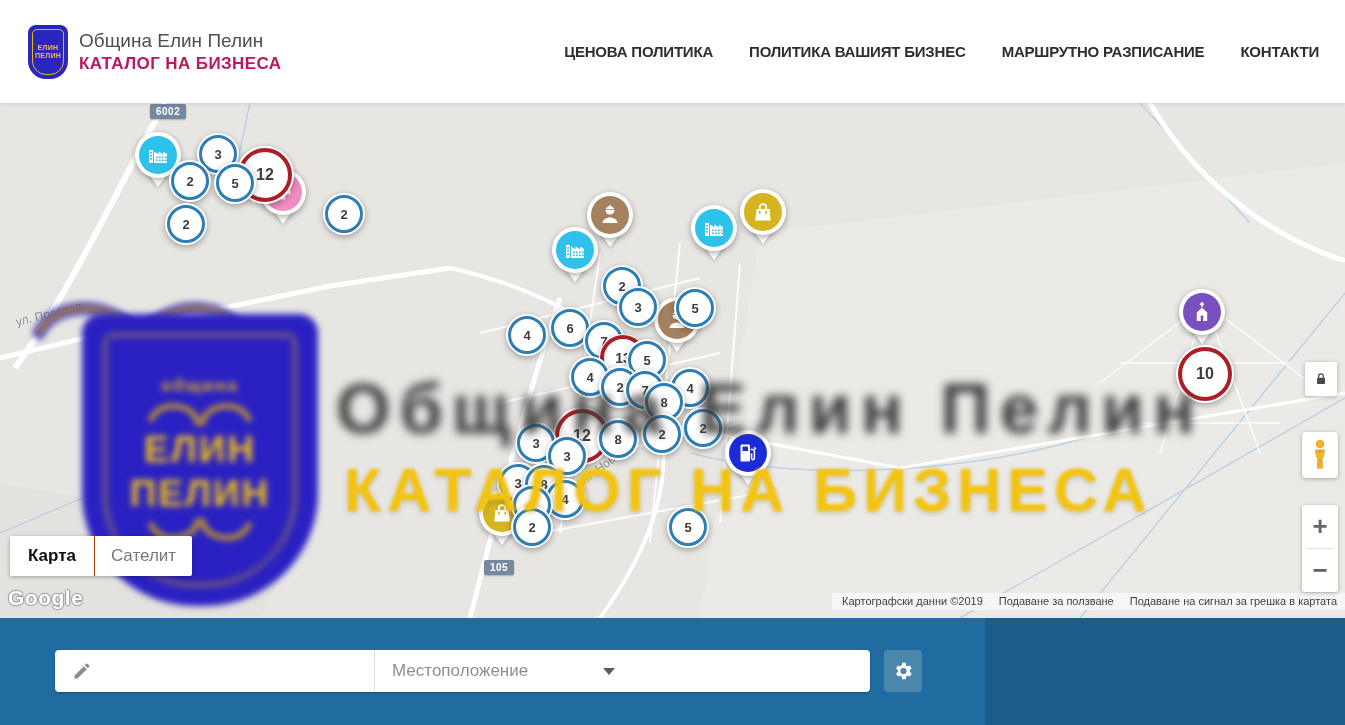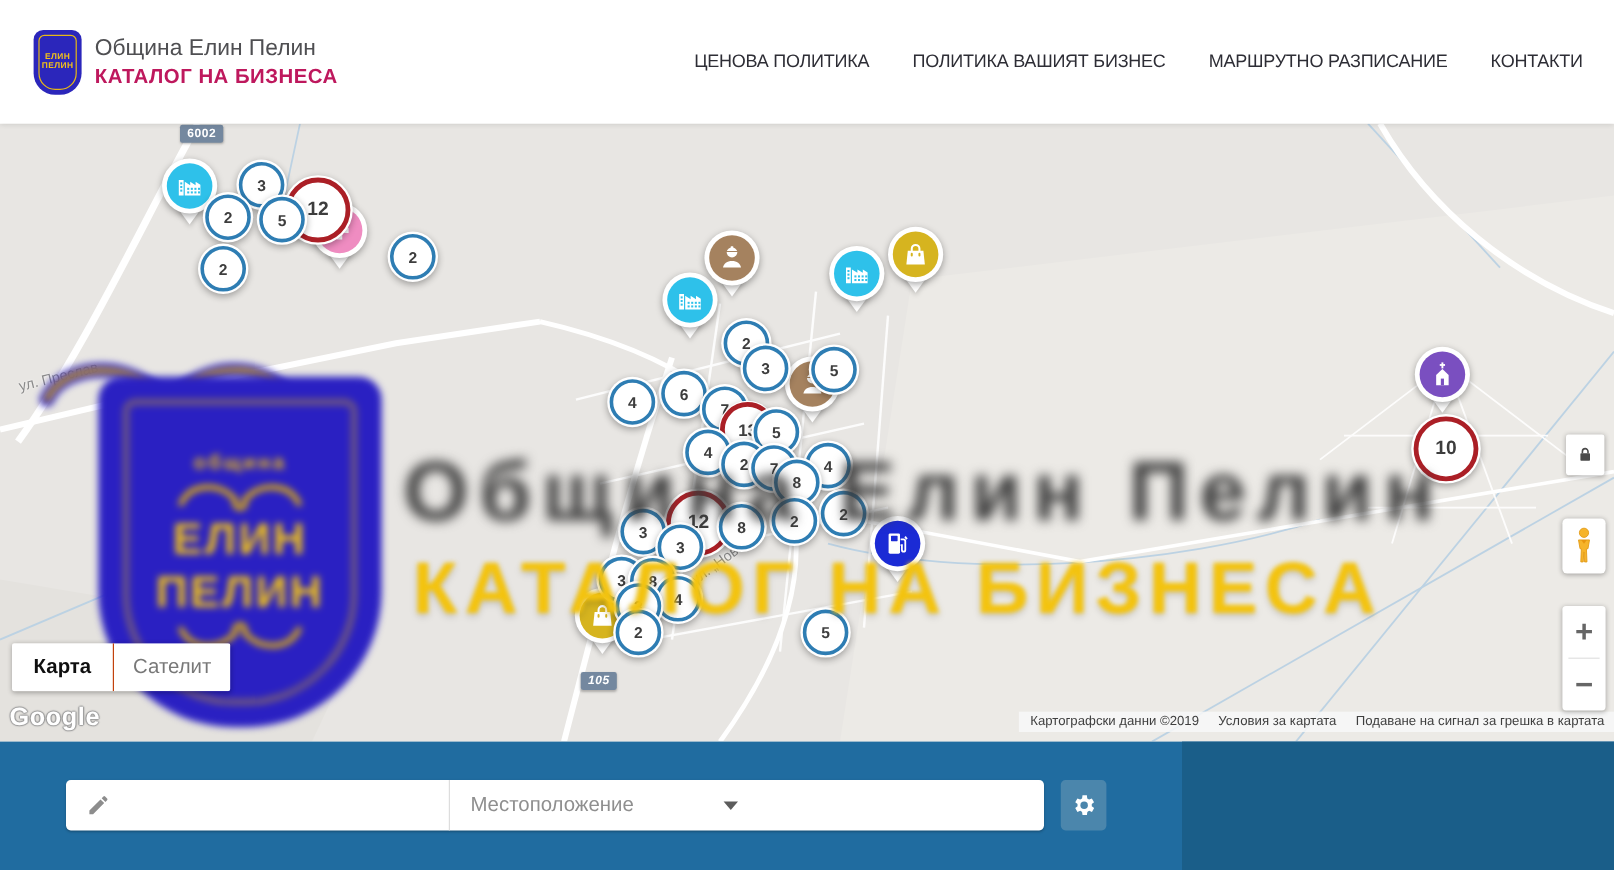--- a/index.html
+++ b/index.html
@@ -13,21 +13,21 @@
   .brand { display:flex; align-items:center; gap:11px; margin-left:28px; cursor:pointer; }
   .mini-shield { width:40px; height:54px; background:#2b26bb; border-radius:8px 8px 18px 18px;
     display:flex; align-items:center; justify-content:center; position:relative; }
   .mini-shield-inner { width:30px; height:44px; border:1.5px solid #e7b816; border-radius:5px 5px 14px 14px;
     display:flex; flex-direction:column; align-items:center; justify-content:center; gap:1px; }
   .mini-shield-inner span { color:#f2c11a; font-size:7px; font-weight:700; line-height:7px; letter-spacing:.3px; }
   .brand-text { display:flex; flex-direction:column; }
   .brand-title { font-size:19px; font-weight:400; color:#4f4f52; }
   .brand-sub { font-size:17px; font-weight:700; color:#be185d; letter-spacing:.4px; margin-top:2px; }
   .main-nav { margin-left:auto; margin-right:26px; display:flex; gap:36px; }
-  .nav-link { font-size:15px; font-weight:400; color:#2d2d35; letter-spacing:-0.2px;
+  .nav-link { font-size:15px; font-weight:700; color:#2d2d35; letter-spacing:-0.2px;
     cursor:pointer; white-space:nowrap; }
 
   
   .map-region { position:absolute; top:103px; left:0; width:1345px; height:515px;
     background:#e8e6e3; overflow:hidden; cursor:grab; }
   .roads { position:absolute; inset:0; z-index:0; }
   .street-label { position:absolute; z-index:2; color:#8a8a8a; font-size:12px;
     white-space:nowrap; transform-origin:left center; text-shadow:0 0 2px #fff; }
   .road-badge { position:absolute; z-index:2; background:#74889f; color:#fff;
     font-size:10px; font-weight:700; padding:2px 6px; border-radius:2px;
@@ -417,21 +417,21 @@
         <div class="cluster blue" style="left: 532px; top: 424px;">
           <div class="ring">2</div>
         </div>
         <div class="cluster blue" style="left: 688px; top: 424px;">
           <div class="ring">5</div>
         </div>
         <div class="cluster red-lg" style="left: 1205px; top: 271px;">
           <div class="ring">10</div>
         </div>
         <div class="road-badge" style="left: 150px; top: 1px;">6002</div>
-        <div class="road-badge" style="left: 484px; top: 457px; font-style: italic;">105</div>
+        <div class="road-badge" style="left: 484px; top: 457px;">105</div>
         <div class="street-label" style="left: 16px; top: 212px; transform: rotate(-14deg);">ул. Преслав</div>
         <div class="street-label" style="left: 572px; top: 378px; transform: rotate(-36deg);">бул. „Новосел</div>
       </div>
 
     <div class="watermark-layer">
       <svg class="wm-top-curls" width="230" height="40" viewBox="0 0 230 40">
         <path d="M14 34 C 28 4, 78 2, 104 26 M216 34 C 202 4, 152 2, 126 26 M104 26 a8 8 0 1 0 22 0" fill="none" stroke="#2a20c2" stroke-width="12" stroke-linecap="round"></path>
         <path d="M14 34 C 28 4, 78 2, 104 26 M216 34 C 202 4, 152 2, 126 26" fill="none" stroke="#dfb114" stroke-width="4" stroke-linecap="round"></path>
       </svg>
       <div class="wm-shield">
@@ -451,21 +451,21 @@
       <div class="wm-sub">КАТАЛОГ НА БИЗНЕСА</div>
     </div>
 
     <div class="map-type">
       <div class="mt-btn mt-map">Карта</div>
       <div class="mt-btn mt-sat">Сателит</div>
     </div>
     <div class="google-logo">Google</div>
     <div class="attribution">
       <span>Картографски данни ©2019</span>
-      <span class="link">Условия за картата</span>
+      <span class="link">Подаване за ползване</span>
       <span class="link">Подаване на сигнал за грешка в картата</span>
     </div>
 
     <div class="ctrl-btn lock-btn">
       <svg width="16" height="18" viewBox="0 0 24 24">
         <path d="M8.5 10V7.8a3.5 3.5 0 0 1 7 0V10" fill="none" stroke="#4a4a4a" stroke-width="2"></path>
         <rect x="6" y="10" width="12" height="9.5" rx="1" fill="#4a4a4a"></rect>
       </svg>
     </div>
     <div class="ctrl-btn pegman-btn">

